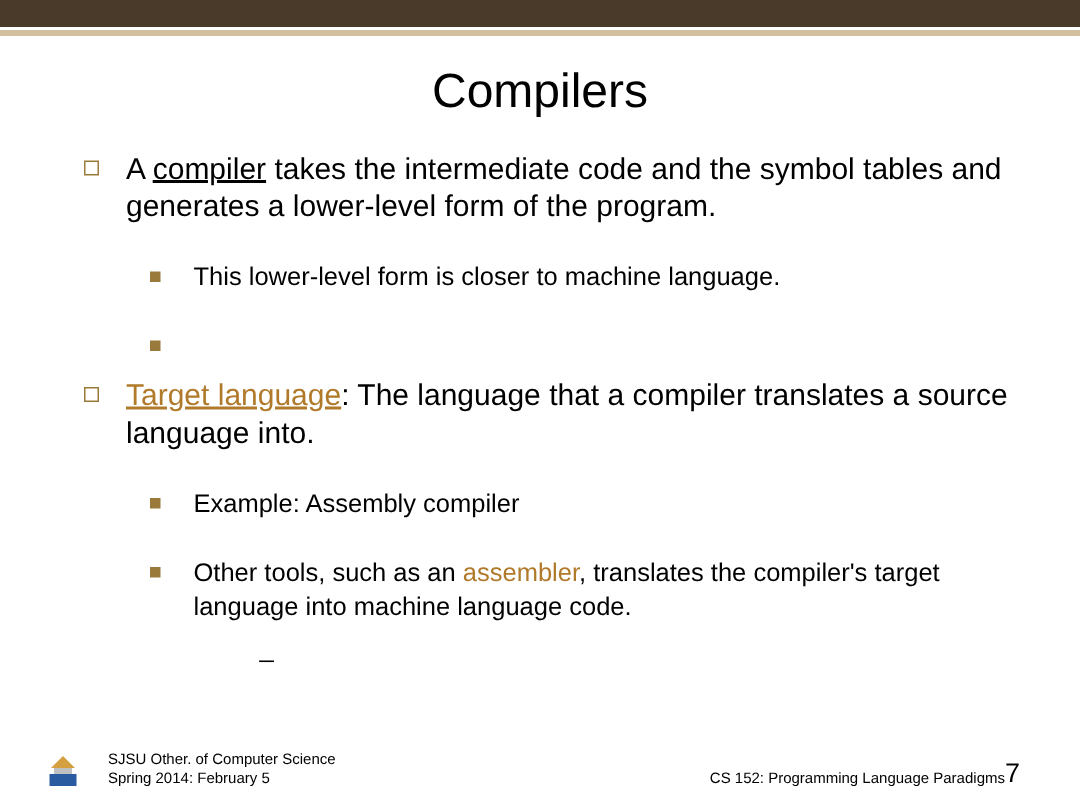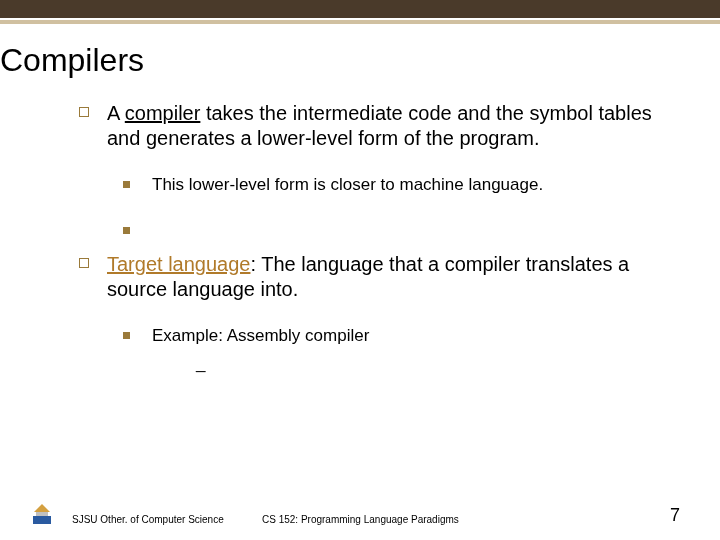--- a/index.html
+++ b/index.html
@@ -17,28 +17,29 @@
   .bar-dark {
     height: 18px;
     background: #4a3a2a;
   }
   .bar-light {
     height: 4px;
     background: #d0c0a0;
     margin-top: 2px;
   }
   .slide-title {
+    text-align: center;
     font-size: 32px;
     font-weight: normal;
     color: #000;
     margin-top: 18px;
     margin-bottom: 22px;
   }
   .content {
-    padding: 0 40px 0 79px;
+    padding: 0 40px 0 56px;
   }
   .item-l1 {
     display: flex;
     margin-bottom: 10px;
   }
   .bullet-square-outline {
     width: 10px;
     height: 10px;
     border: 1.5px solid #9a7a3a;
     margin-top: 6px;
@@ -100,21 +101,21 @@
   .footer-left {
     font-size: 10px;
     color: #000;
     line-height: 1.25;
     width: 190px;
   }
   .footer-center {
     font-size: 10px;
     color: #000;
     line-height: 1.25;
-    text-align: left;
+    text-align: right;
     flex: 1;
   }
   .footer-right {
     font-size: 18px;
     color: #000;
     margin-left: auto;
   }
 </style>
 </head>
 <body>
@@ -152,33 +153,40 @@
       <span></span><span class="underline accent">Target language</span><span>: The language that a compiler translates a source language into.</span>
     </div>
   </div>
   <div class="sublist">
     <div class="item-l2">
       <div class="bullet-square-solid"></div>
       <div class="text-l2">
         <span>Example: Assembly compiler</span><span class="accent"></span><span></span>
       </div>
     </div>
+    <div class="item-l2">
+      <div class="bullet-square-solid"></div>
+      <div class="text-l2">
+        <span>Other tools, such as an </span><span class="accent">assembler</span><span>, translates the compiler's target language into machine language code.</span>
+      </div>
+    </div>
     <div class="dash-indent">_</div>
   </div>
 
 </div>
 
 <div class="footer">
   <div class="logo">
     <svg viewBox="0 0 24 24" width="24" height="24">
       <rect x="3" y="14" width="18" height="8" fill="#2a5aa0"></rect>
       <polygon points="12,2 4,10 20,10" fill="#d4a040"></polygon>
       <rect x="6" y="10" width="12" height="4" fill="#c0c0c0"></rect>
     </svg>
   </div>
   <div class="footer-left">
     <div>SJSU Other. of Computer Science</div>
+    <div>Spring 2014: February 5</div>
   </div>
   <div class="footer-center">
     <div>CS 152: Programming Language Paradigms</div>
   </div>
   <div class="footer-right">7</div>
 </div>
 
 </body></html>

